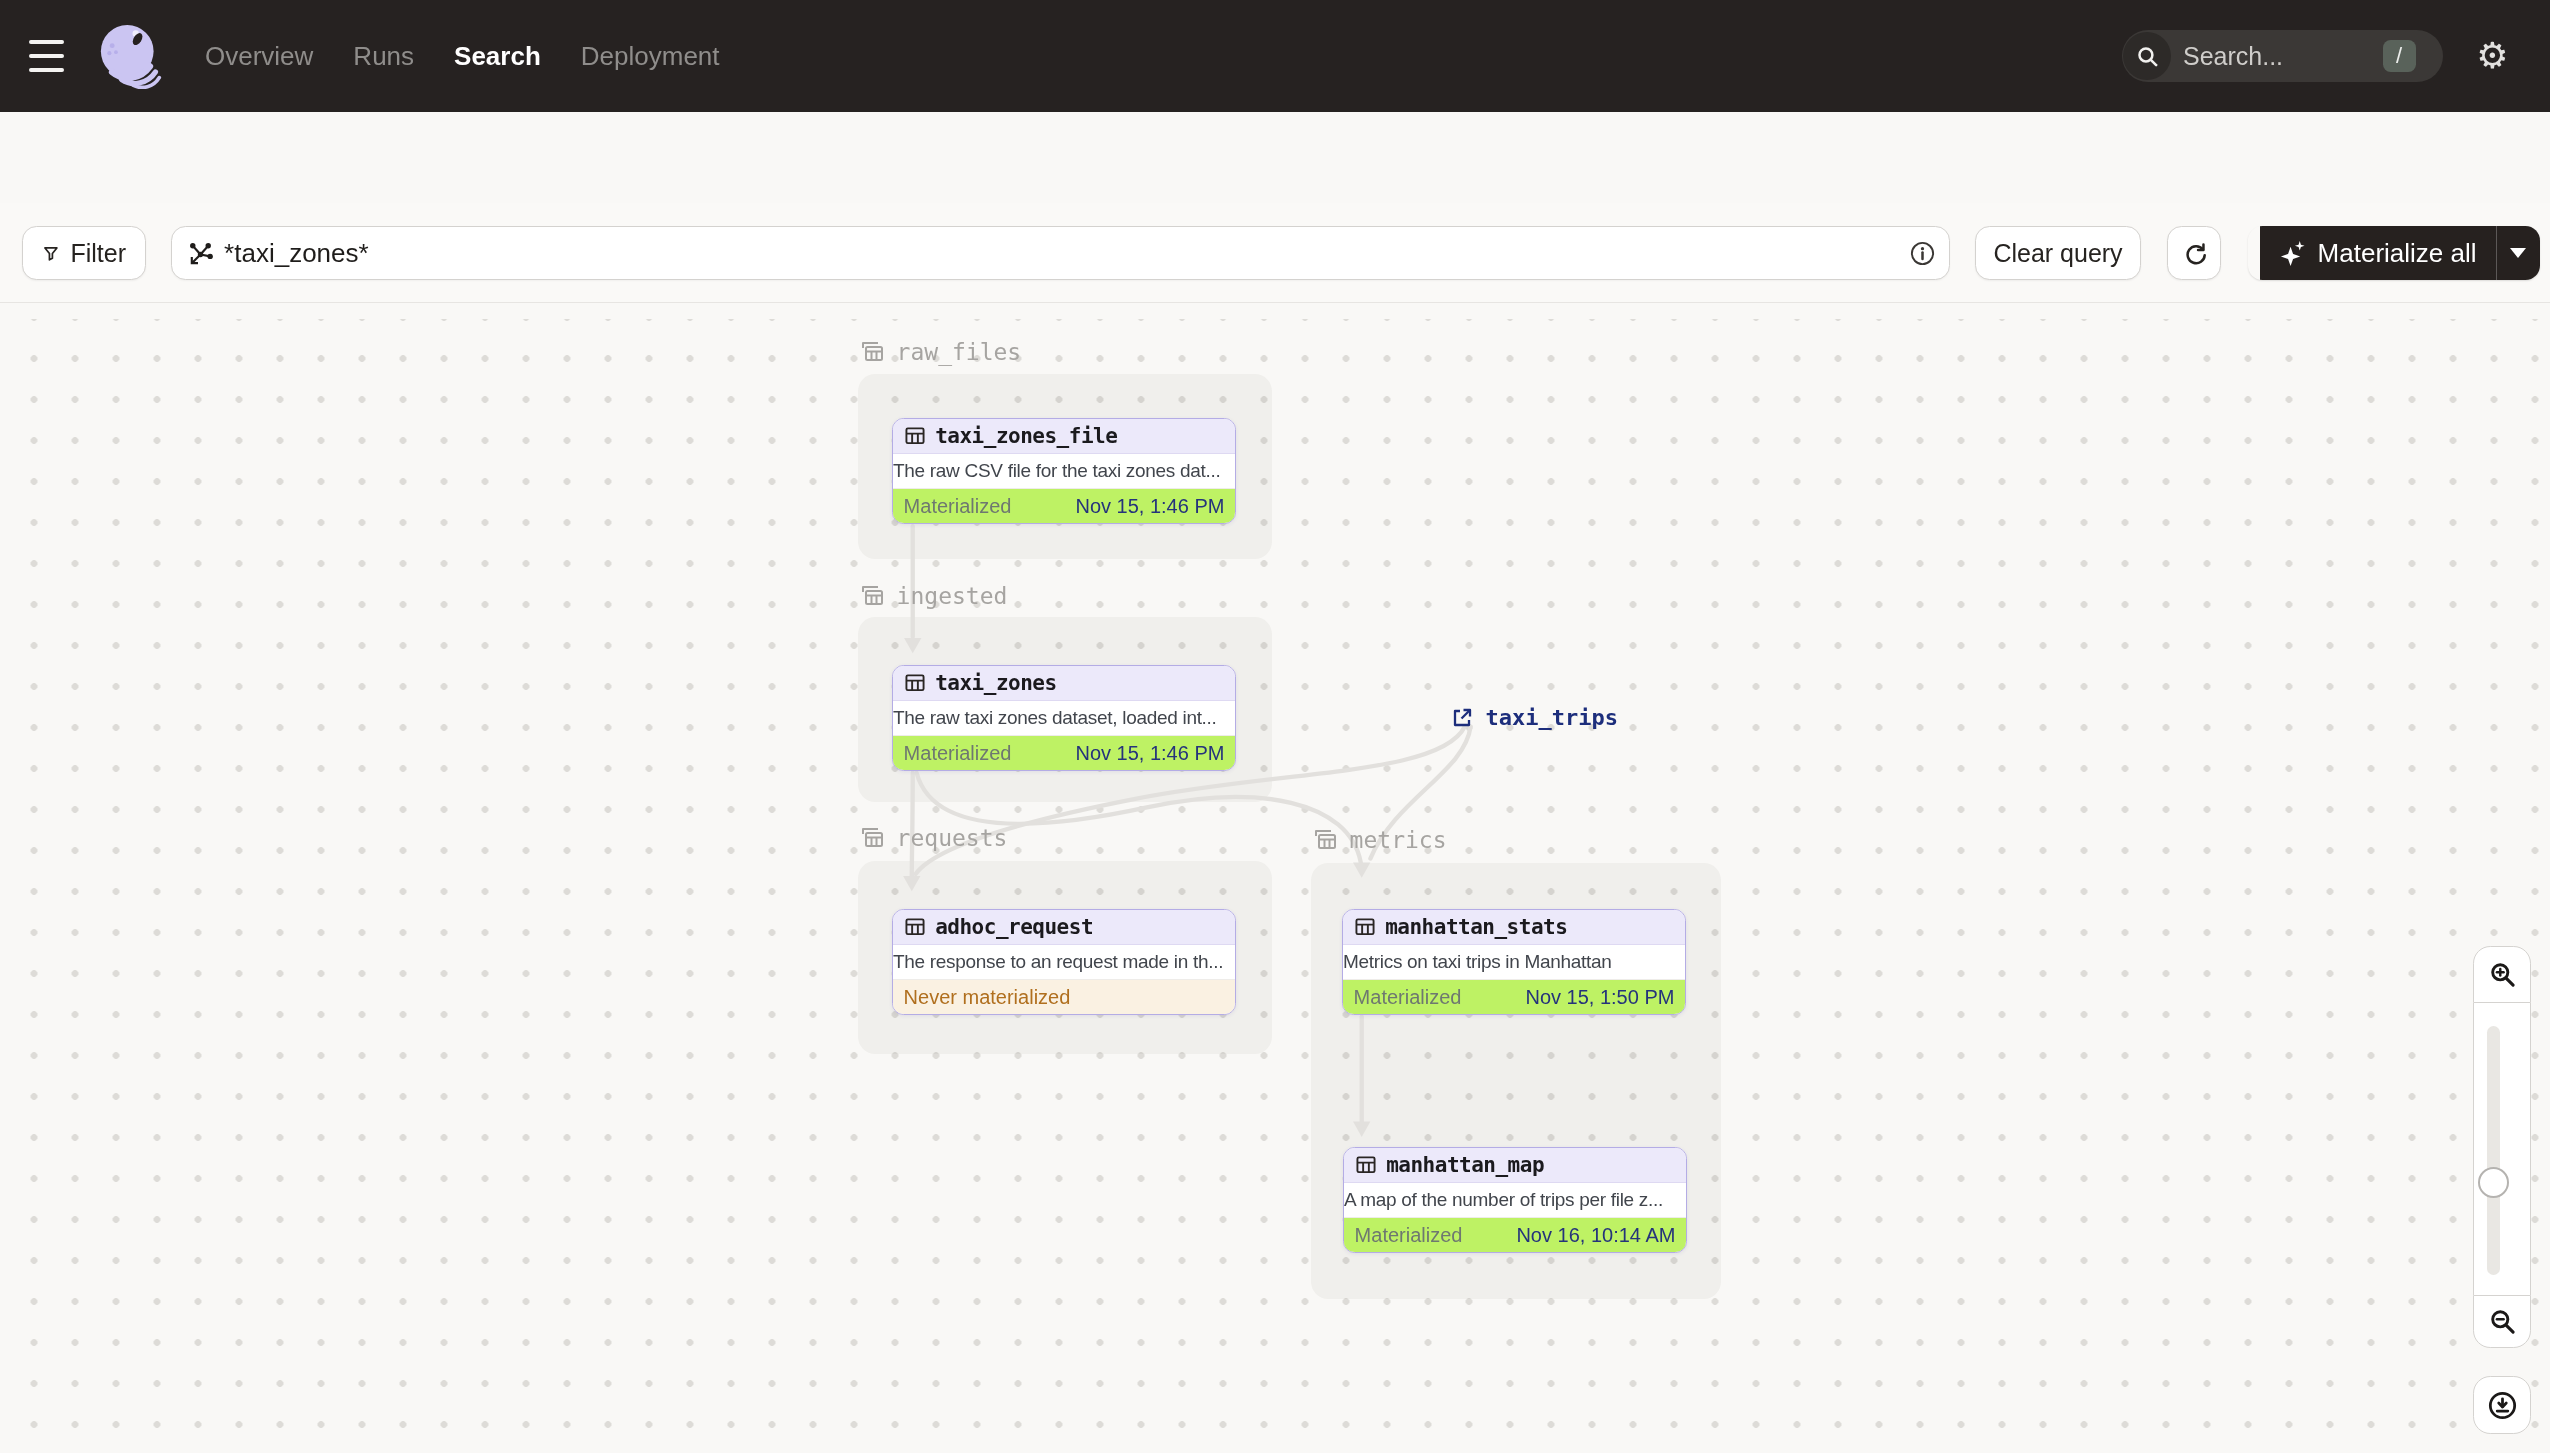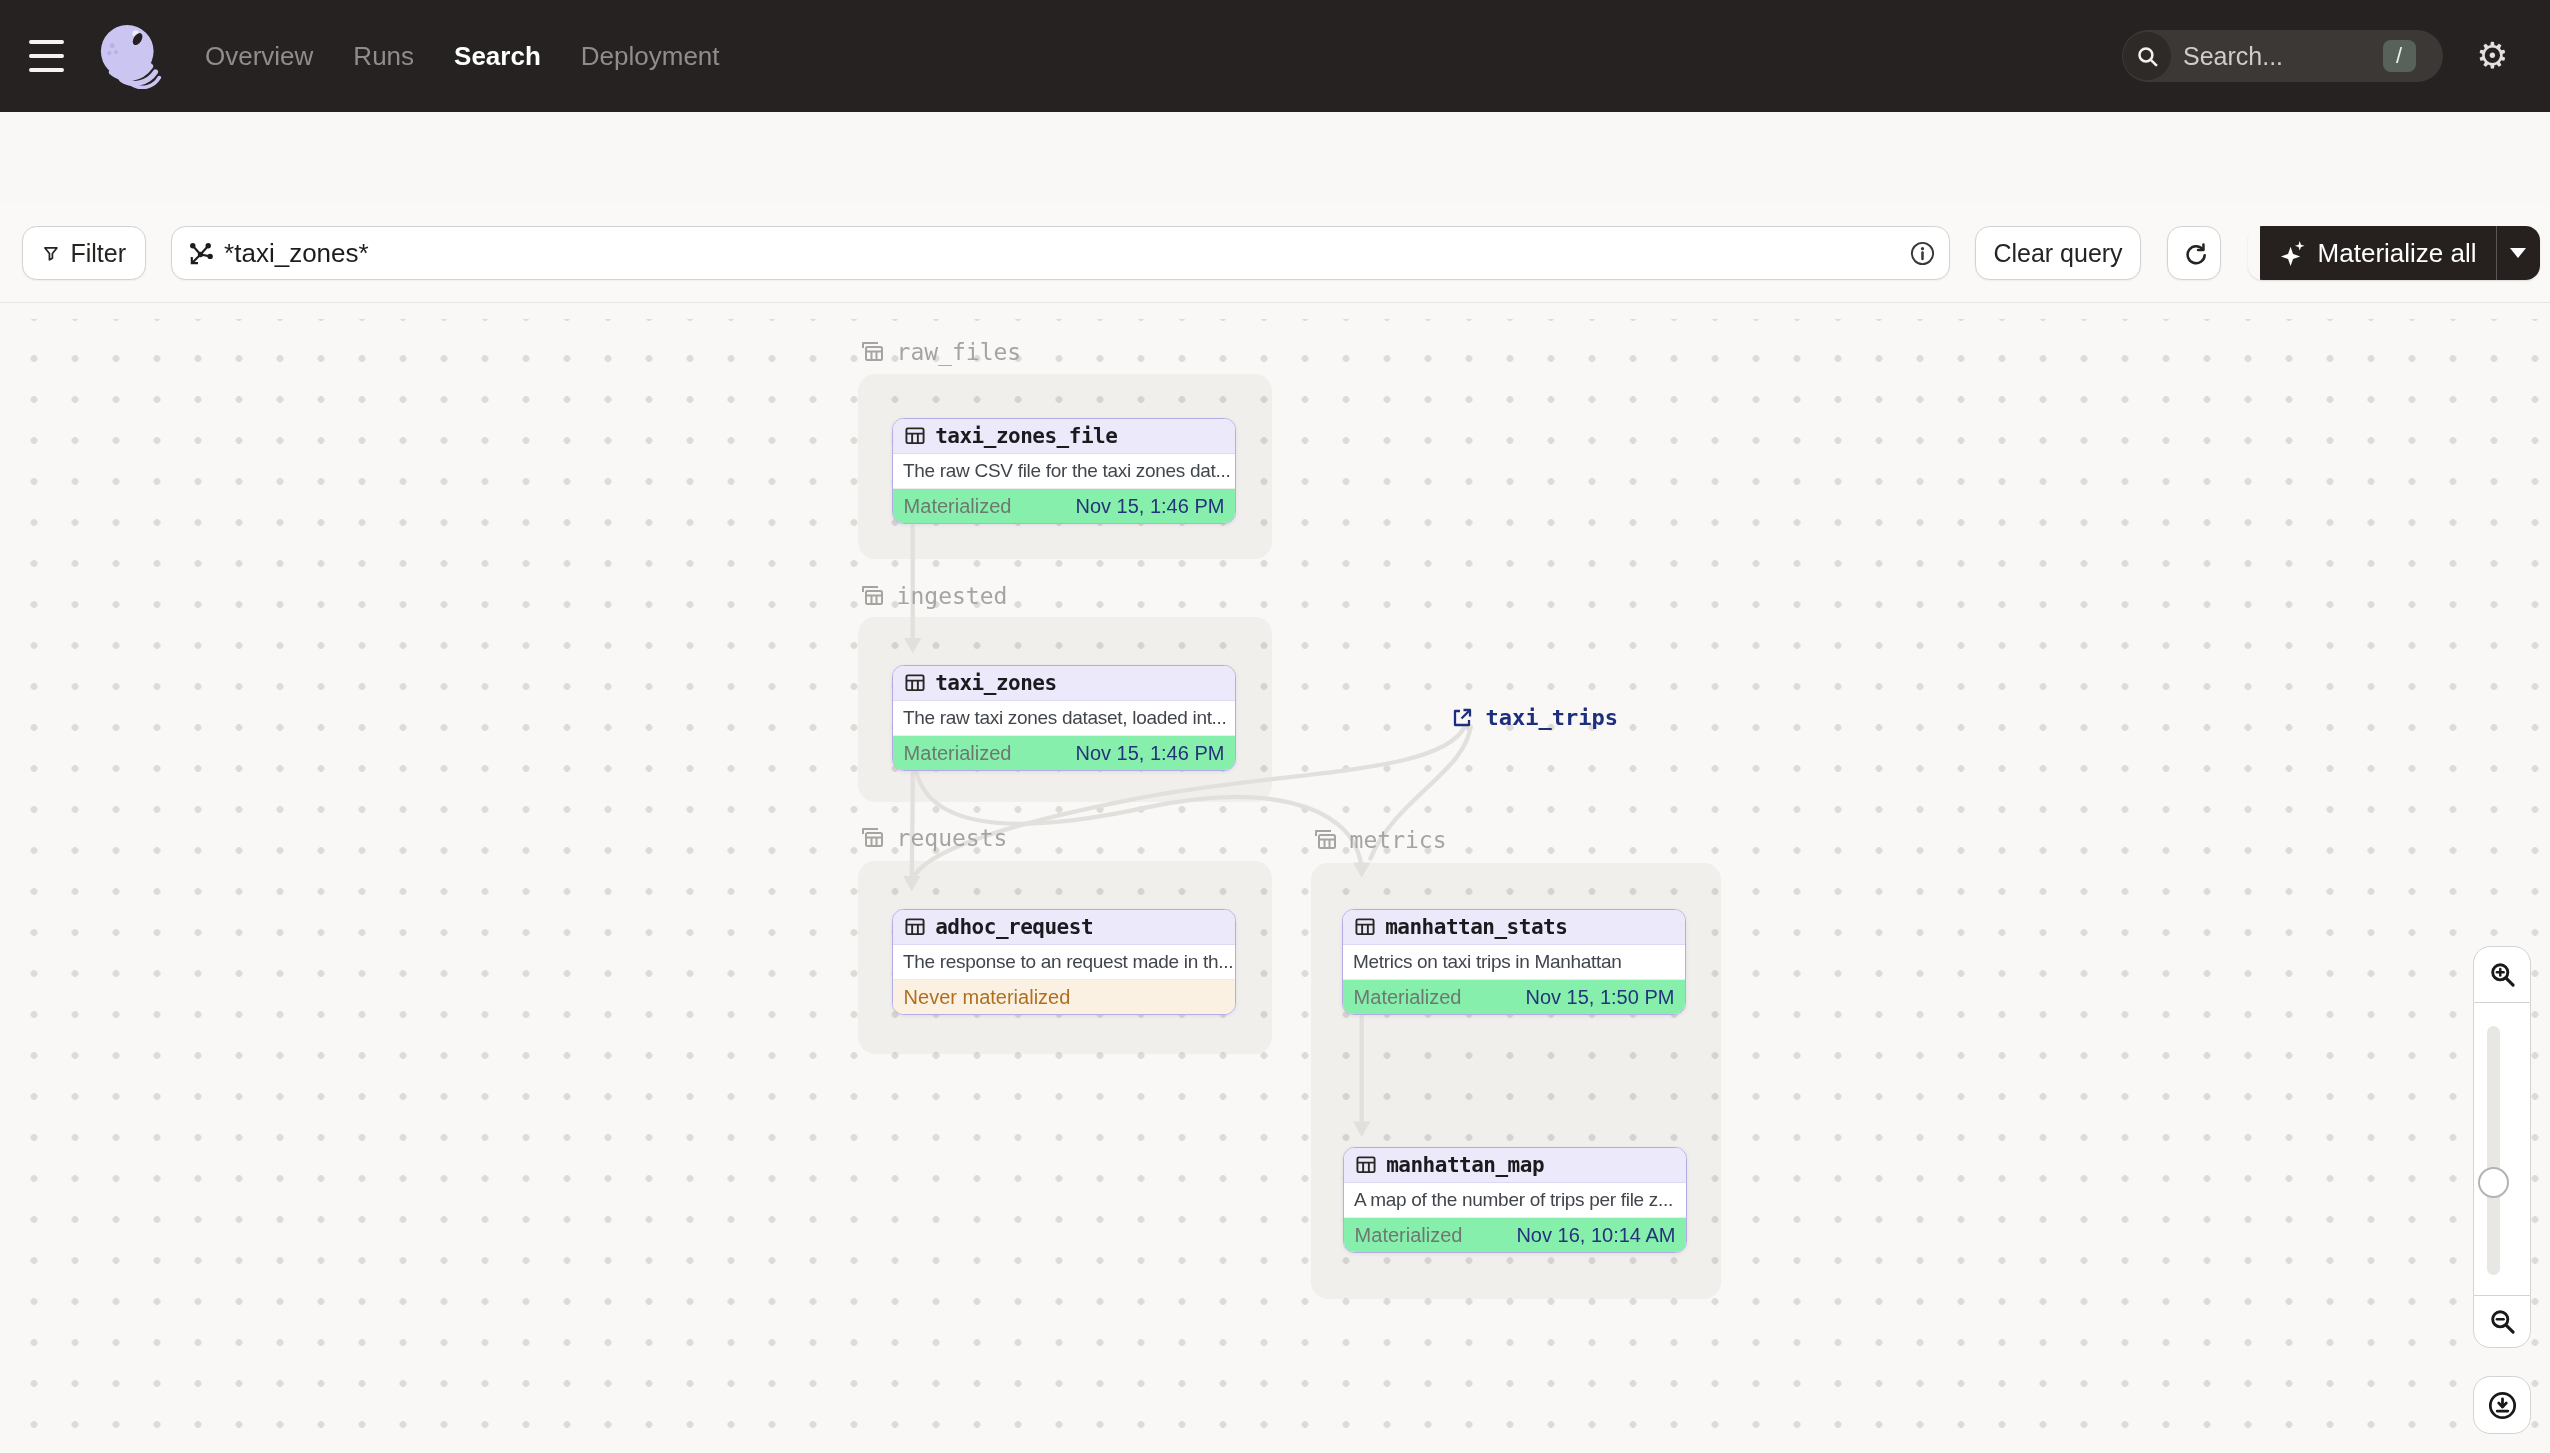--- a/index.html
+++ b/index.html
@@ -71,26 +71,26 @@
   .group-label { position:absolute; display:flex; align-items:center; gap:11.6px; z-index:3;
                  font-family:"DejaVu Sans Mono", monospace; font-size:23px; color:#A6A4A1; cursor:pointer; }
 
   .asset-node { position:absolute; width:344px; height:106px; border:1.9px solid #B4ACE5; border-radius:11.6px;
                 background:#FFFFFF; overflow:hidden; z-index:3; cursor:pointer;
                 box-shadow:0 1px 3.9px rgba(90,80,170,0.10); }
   .node-header { height:35px; background:#ECE9FA; border-bottom:1px solid #DED9F2; display:flex;
                  align-items:center; gap:9.6px; padding:0 10.6px; }
   .node-title { font-family:"DejaVu Sans Mono", monospace; font-weight:bold; font-size:21px; color:#1B1A1E;
                 letter-spacing:-0.5px; white-space:nowrap; }
-  .node-desc { height:35px; display:flex; align-items:center; padding:0 10px; font-size:19px; color:#41454C;
+  .node-desc { height:35px; display:flex; align-items:center; padding:0 0; font-size:19px; color:#41454C;
                letter-spacing:-0.3px; white-space:nowrap; overflow:hidden; text-overflow:ellipsis;
                border-bottom:1px solid #EEECE9; }
   .node-status { height:34px; display:flex; align-items:center; justify-content:space-between; padding:0 10.6px;
                  font-size:20px; }
-  .node-status.materialized { background:#86efac; }
+  .node-status.materialized { background:#bef264; }
   .node-status.materialized .status-label { color:#6E7870; }
   .node-status.materialized .status-time { color:#25337B; }
   .node-status.never { background:#FAF1E2; }
   .node-status.never .status-label { color:#B06F1E; }
 
   .external-asset { position:absolute; display:flex; align-items:center; gap:11.6px; z-index:3; cursor:pointer;
                     font-family:"DejaVu Sans Mono", monospace; font-weight:bold; font-size:22px; color:#1D2E7C; }
 
   
   .zoom-widget { position:absolute; left:2473px; top:627px; width:58px; z-index:5; }

